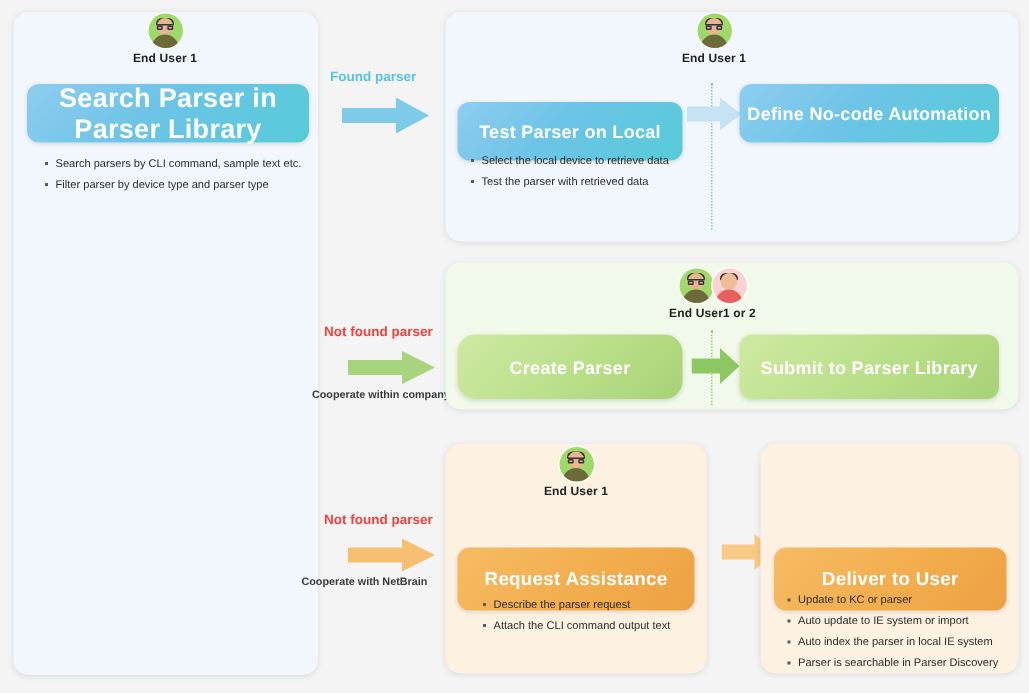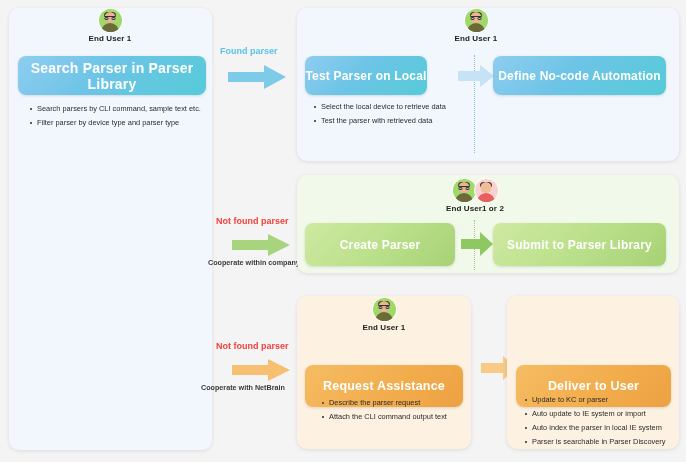--- a/index.html
+++ b/index.html
@@ -121,21 +121,21 @@
       <span class="avatar green a1">
         <span class="hair"></span>
           <span class="head"></span>
         <span class="glasses"></span>
           <span class="body"></span>
       </span>
     </div>
     <div class="person-label">End User 1</div>
   </div>
 
-  <div class="pill blue" style="left:18px;top:56px;width:188px;height:39px;font-size:14px;">Search Parser in Parser Library</div>
+  <div class="pill blue" style="left:18px;top:56px;width:188px;height:39px;font-size:18px;">Search Parser in Parser Library</div>
 
   <ul class="bullets" style="left:30px;top:105px;">
     <li>Search parsers by CLI command, sample text etc.</li>
     <li>Filter parser by device type and parser type</li>
   </ul>
 
   <div class="tlabel blue" style="left:220px;top:46px;">Found parser</div>
   <div class="arrow" style="left:228px;top:65px;">
     <svg width="58" height="24" viewBox="0 0 58 24">
       <path d="M0 7 H36 V0 L58 12 L36 24 V17 H0 Z" fill="#7ecbe9"></path>
@@ -151,21 +151,21 @@
       <span class="avatar green a1">
         <span class="hair"></span>
           <span class="head"></span>
         <span class="glasses"></span>
           <span class="body"></span>
       </span>
     </div>
     <div class="person-label">End User 1</div>
   </div>
 
-  <div class="pill blue" style="left:305px;top:56px;width:122px;height:39px;font-size:12px;text-align:right;">Test  Parser on Local</div>
+  <div class="pill blue" style="left:305px;top:68px;width:150px;height:39px;font-size:12px;text-align:right;">Test  Parser on Local</div>
 
   <div class="arrow" style="left:458px;top:65px;">
     <svg width="36" height="22" viewBox="0 0 36 22">
       <path d="M0 6 H22 V0 L36 11 L22 22 V16 H0 Z" fill="#c6e2f5"></path>
     </svg>
   </div>
 
   <div class="pill blue" style="left:493px;top:56px;width:173px;height:39px;font-size:12px;">Define No-code Automation</div>
 
   <ul class="bullets" style="left:314px;top:103px;">
@@ -195,21 +195,21 @@
       </span>
       <span class="avatar pink a2">
         <span class="hair"></span>
           <span class="head"></span>
           <span class="body"></span>
       </span>
     </div>
     <div class="person-label">End User1 or 2</div>
   </div>
 
-  <div class="pill green" style="left:305px;top:223px;width:150px;height:43px;font-size:12px;">Create Parser</div>
+  <div class="pill green" style="left:305px;top:223px;width:150px;height:43px;font-size:12px;border-radius:12px;">Create Parser</div>
 
   <div class="arrow" style="left:461px;top:232px;">
     <svg width="32" height="24" viewBox="0 0 32 24">
       <path d="M0 7 H19 V0 L32 12 L19 24 V17 H0 Z" fill="#8ec862"></path>
     </svg>
   </div>
 
   <div class="pill green" style="left:493px;top:223px;width:173px;height:43px;font-size:12px;">Submit to Parser Library</div>
 
   <div class="tlabel red" style="left:216px;top:341px;">Not found parser</div>

